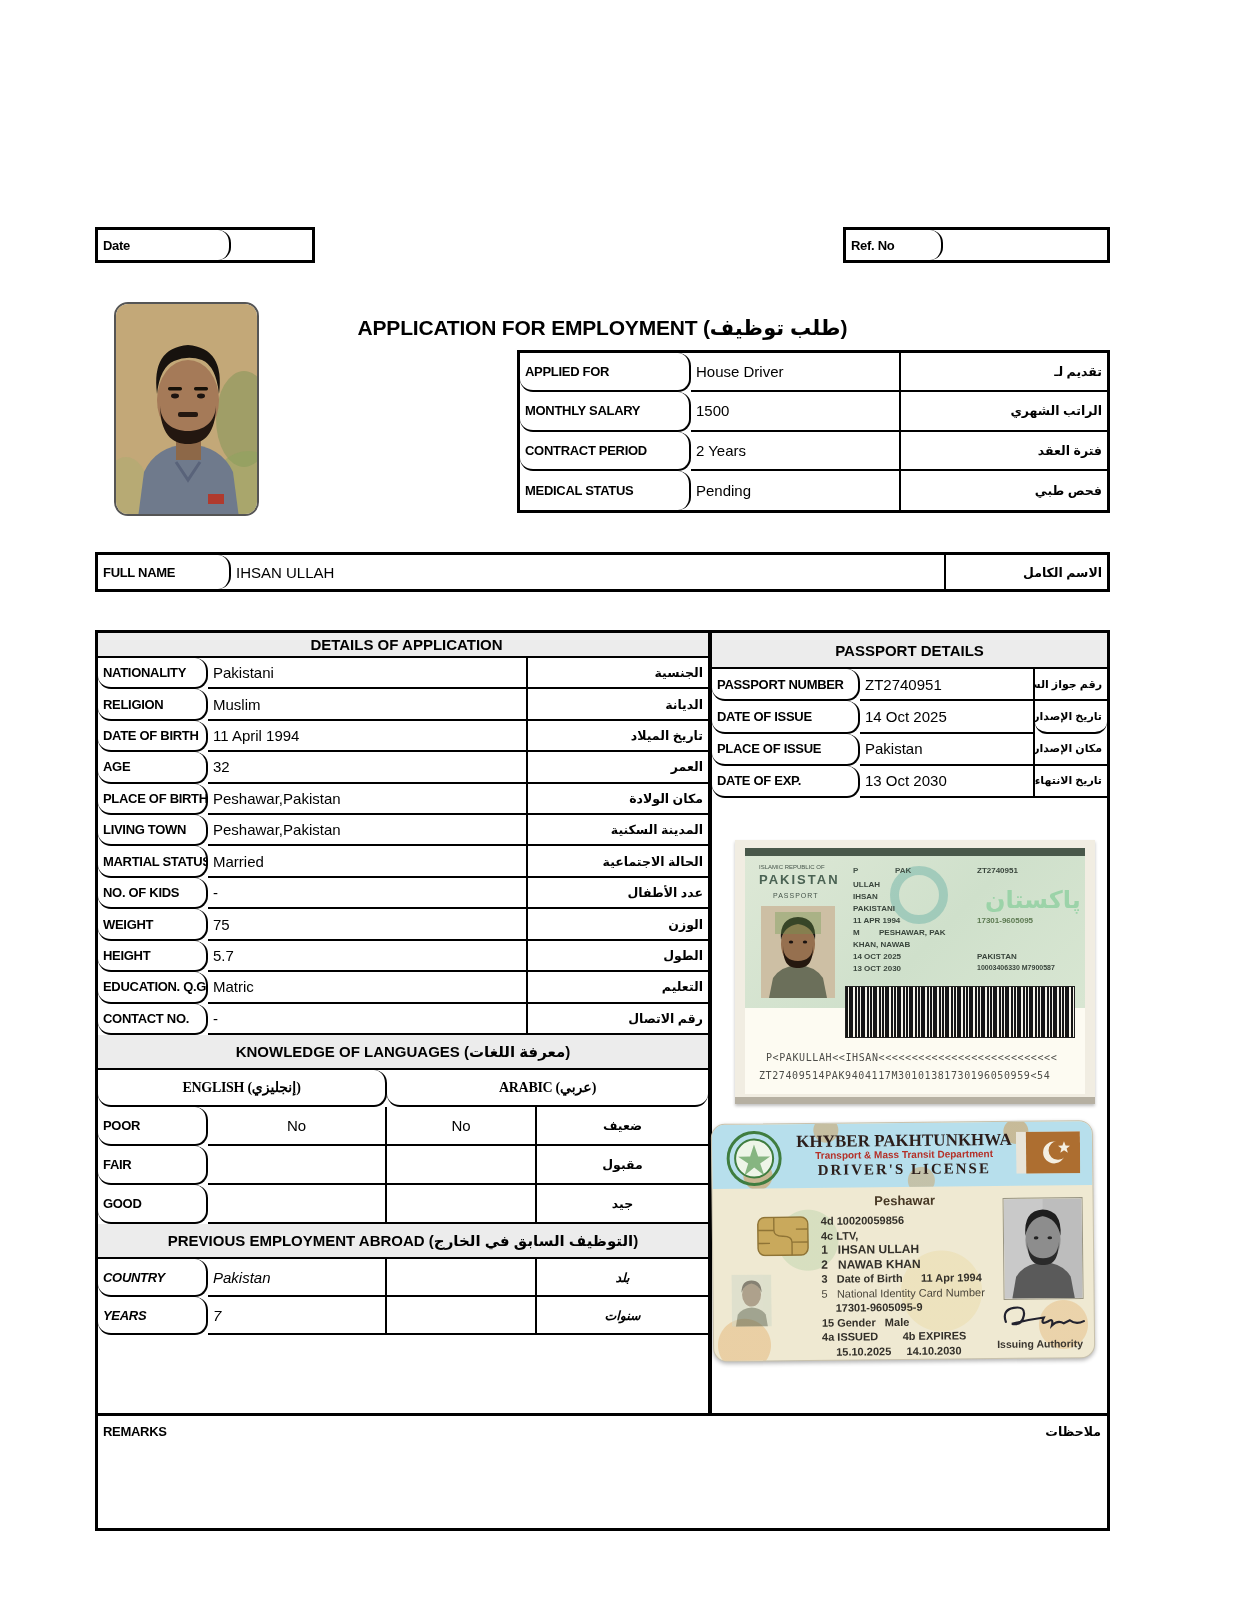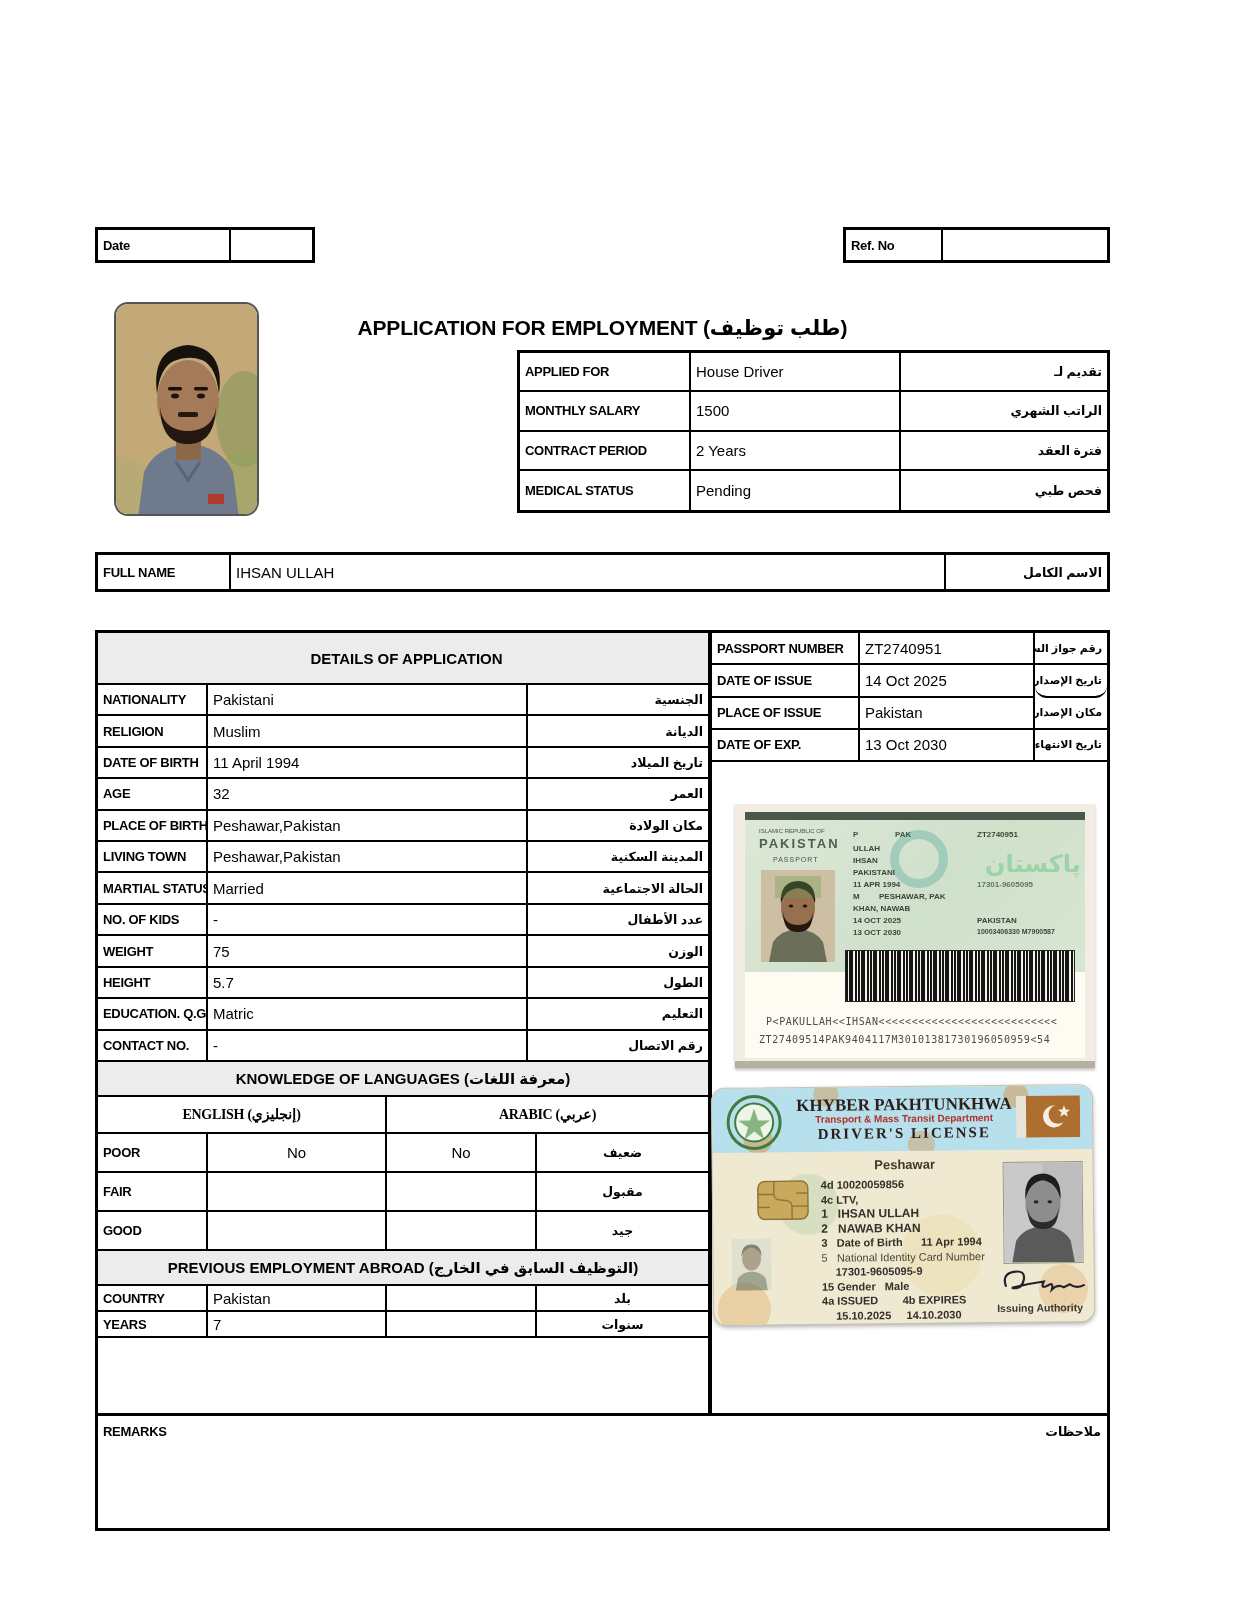--- a/index.html
+++ b/index.html
@@ -6,21 +6,21 @@
   body{
     width:1236px;height:1600px;position:relative;background:#fff;
     font-family:"Liberation Sans","DejaVu Sans",sans-serif;color:#000;
     overflow:hidden;
   }
   .abs{position:absolute;box-sizing:border-box;}
   .grid{display:grid;box-sizing:border-box;}
   .c{border-right:2px solid #000;border-bottom:2px solid #000;box-sizing:border-box;
      display:flex;align-items:center;padding:0 5px;overflow:hidden;white-space:nowrap;}
   .nr{border-right:none;} .nb{border-bottom:none;}
-  .lbl{font-weight:bold;font-size:13px;letter-spacing:-0.3px;}
+  .lbl{font-weight:bold;font-size:13px;letter-spacing:-0.3px;border-radius:13px;}
   .val{font-size:15px;}
   .ar{direction:rtl;font-weight:bold;font-size:12.5px;}
   .ctr{justify-content:center;}
   .sec-hdr{background:#ececec;border-bottom:2px solid #000;display:flex;align-items:center;
      justify-content:center;font-weight:bold;font-size:15px;box-sizing:border-box;}
   .box3{border:3px solid #000;}
   .title{font-weight:bold;font-size:21px;letter-spacing:-0.2px;text-align:center;}
   
   .pp-wrap{background:#f1ede2;border-bottom:7px solid #b6b0a2;box-shadow:0 2px 3px rgba(0,0,0,.25);}
   .pp-page{position:absolute;left:10px;top:8px;width:340px;height:246px;background:#fdfbf2;}
@@ -103,21 +103,21 @@
     <div class="c ar nr nb">فحص طبي</div>
   </div>
 
   <div class="abs grid box3" style="left:95px;top:552px;width:1015px;height:40px;grid-template-columns:133px 715px 1fr;">
     <div class="c lbl nb">FULL NAME</div>
     <div class="c val nb">IHSAN ULLAH</div>
     <div class="c ar nr nb">الاسم الكامل</div>
   </div>
 
   <div class="abs" style="left:95px;top:630px;width:615px;height:786px;border:3px solid #000;border-right-width:2px;display:flex;flex-direction:column;">
-    <div class="sec-hdr" style="height:52px;flex:none;padding-left:7px;">DETAILS OF APPLICATION</div>
+    <div class="sec-hdr" style="height:25px;flex:none;padding-left:7px;">DETAILS OF APPLICATION</div>
 
     <div class="grid" style="grid-template-columns:110px 320px 1fr;grid-template-rows:repeat(12,1fr);height:377px;flex:none;">
       <div class="c lbl">NATIONALITY</div>
       <div class="c val">Pakistani</div>
       <div class="c ar nr">الجنسية</div>
       <div class="c lbl">RELIGION</div>
       <div class="c val">Muslim</div>
       <div class="c ar nr">الديانة</div>
       <div class="c lbl">DATE OF BIRTH</div>
       <div class="c val">11 April 1994</div>
@@ -168,35 +168,36 @@
       <div class="c val ctr"></div>
       <div class="c ar ctr nr">مقبول</div>
       <div class="c lbl">GOOD</div>
       <div class="c val ctr"></div>
       <div class="c val ctr"></div>
       <div class="c ar ctr nr">جيد</div>
     </div>
 
     <div class="sec-hdr" style="height:35px;flex:none;">PREVIOUS EMPLOYMENT ABROAD (التوظيف السابق في الخارج)</div>
 
-    <div class="grid" style="grid-template-columns:110px 179px 150px 1fr;grid-template-rows:repeat(2,1fr);height:52px;flex:none;">
+    <div class="grid" style="grid-template-columns:110px 179px 150px 1fr;grid-template-rows:repeat(2,1fr);height:76px;flex:none;font-style:italic;">
       <div class="c lbl">COUNTRY</div>
       <div class="c val">Pakistan</div>
       <div class="c val"></div>
       <div class="c ar ctr nr">بلد</div>
       <div class="c lbl">YEARS</div>
       <div class="c val">7</div>
       <div class="c val"></div>
       <div class="c ar ctr nr">سنوات</div>
     </div>
 
     <div style="flex:1;"></div>
   </div>
 
   <div class="abs" style="left:710px;top:630px;width:400px;height:786px;border:3px solid #000;border-left-width:2px;display:flex;flex-direction:column;">
+    <div class="sec-hdr" style="height:36px;flex:none;">PASSPORT DETAILS</div>
 
     <div class="grid" style="grid-template-columns:148px 175px 1fr;grid-template-rows:repeat(4,1fr);height:129px;flex:none;">
       <div class="c lbl">PASSPORT NUMBER</div>
       <div class="c val">ZT2740951</div>
       <div class="c ar nr" style="font-size:11px;">رقم جواز السفر</div>
       <div class="c lbl">DATE OF ISSUE</div>
       <div class="c val">14 Oct 2025</div>
       <div class="c ar nr" style="font-size:11px;border-radius:12px;">تاريخ الإصدار</div>
       <div class="c lbl">PLACE OF ISSUE</div>
       <div class="c val">Pakistan</div>

